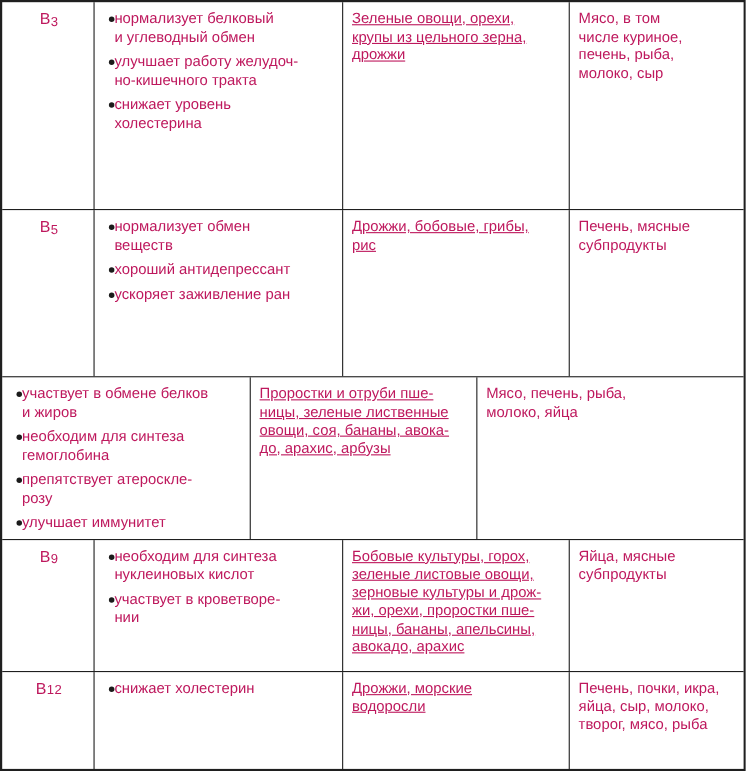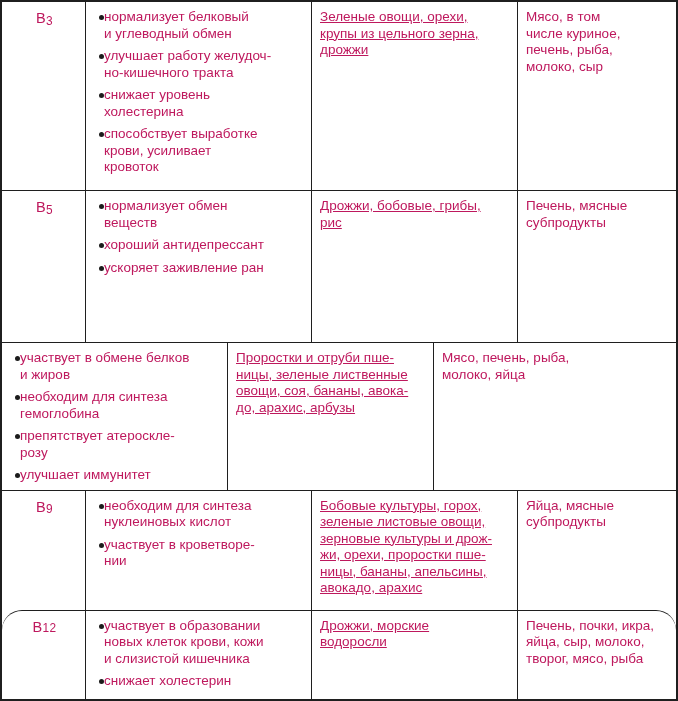--- a/index.html
+++ b/index.html
@@ -63,21 +63,21 @@
     flex: none;
   }
   .txt { white-space: pre-line; }
   .osf { font-size: 0.82em; }
   .osf.desc { position: relative; top: 0.16em; }
   
   .row:nth-child(1) { min-height: 188px; }
   .row:nth-child(2) { min-height: 152px; }
   .row:nth-child(3) { min-height: 147px; }
   .row:nth-child(4) { min-height: 120px; }
-  .row:nth-child(5) { min-height: 90px; border-radius: 20px; }
+  .row:nth-child(5) { min-height: 90px; }
 </style>
 </head>
 <body>
 
 <div class="table" id="vitamins-table">
     <div class="row">
       <div class="cell c1"><span>В</span><span class="osf desc">3</span></div>
       <div class="cell c2">
         <div class="fn-item">
           <span class="marker"></span>
@@ -86,26 +86,20 @@
         </div>
         <div class="fn-item">
           <span class="marker"></span>
           <div class="txt">улучшает работу желудоч-
 но-кишечного тракта</div>
         </div>
         <div class="fn-item">
           <span class="marker"></span>
           <div class="txt">снижает уровень
 холестерина</div>
-        </div>
-        <div class="fn-item">
-          <span class="marker"></span>
-          <div class="txt">способствует выработке
-крови, усиливает
-кровоток</div>
         </div>
       </div>
       <div class="cell c3">
         <div class="txt">Зеленые овощи, орехи,
 крупы из цельного зерна,
 дрожжи</div>
       </div>
       <div class="cell c4">
         <div class="txt">Мясо, в том
 числе куриное,
@@ -197,26 +191,20 @@
       <div class="cell c4">
         <div class="txt">Яйца, мясные
 субпродукты</div>
       </div>
     </div>
     <div class="row">
       <div class="cell c1"><span>В</span><span class="osf">1</span><span class="osf">2</span></div>
       <div class="cell c2">
         <div class="fn-item">
           <span class="marker"></span>
-          <div class="txt">участвует в образовании
-новых клеток крови, кожи
-и слизистой кишечника</div>
-        </div>
-        <div class="fn-item">
-          <span class="marker"></span>
           <div class="txt">снижает холестерин</div>
         </div>
       </div>
       <div class="cell c3">
         <div class="txt">Дрожжи, морские
 водоросли</div>
       </div>
       <div class="cell c4">
         <div class="txt">Печень, почки, икра,
 яйца, сыр, молоко,

